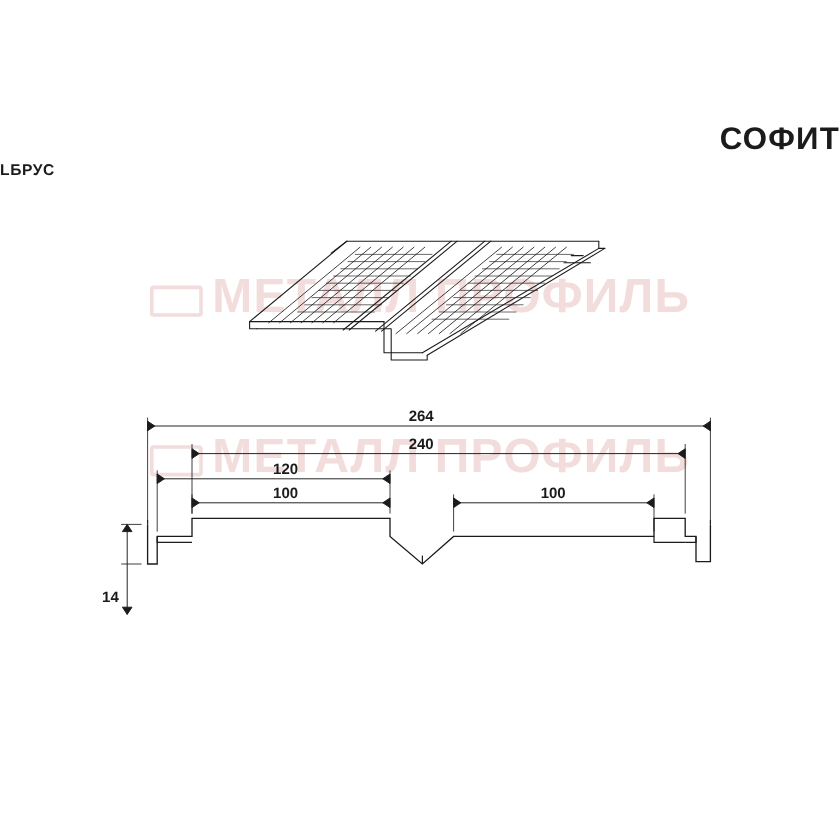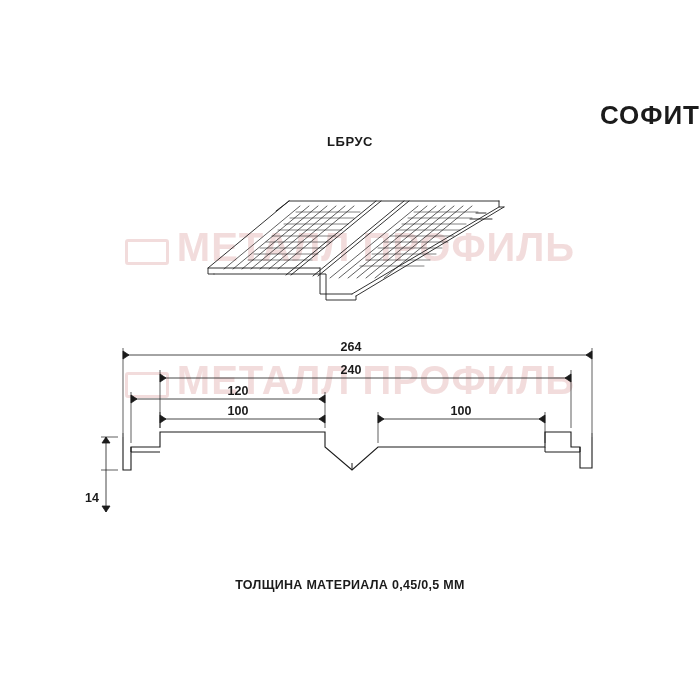--- a/index.html
+++ b/index.html
@@ -27,21 +27,21 @@
     text-align: right;
     font-size: 26px;
     font-weight: bold;
     letter-spacing: 1px;
   }
   .subtitle {
     position: absolute;
     top: 134px;
     left: 0;
     width: 700px;
-    text-align: center;
+    text-align: left;
     font-size: 13px;
     font-weight: bold;
     letter-spacing: 0.5px;
   }
   .footnote {
     position: absolute;
     top: 578px;
     left: 0;
     width: 700px;
     text-align: center;
@@ -233,15 +233,14 @@
     </g>
 
     <text class="dimtext" x="351" y="351" text-anchor="middle">264</text>
     <text class="dimtext" x="351" y="374" text-anchor="middle">240</text>
     <text class="dimtext" x="238" y="395" text-anchor="middle">120</text>
     <text class="dimtext" x="238" y="415" text-anchor="middle">100</text>
     <text class="dimtext" x="461" y="415" text-anchor="middle">100</text>
     <text class="dimtext" x="92" y="502" text-anchor="middle">14</text>
   </svg>
 
-  <div class="footnote">ТОЛЩИНА МАТЕРИАЛА 0,45/0,5 ММ</div>
 
 </div>
 
 </body></html>

